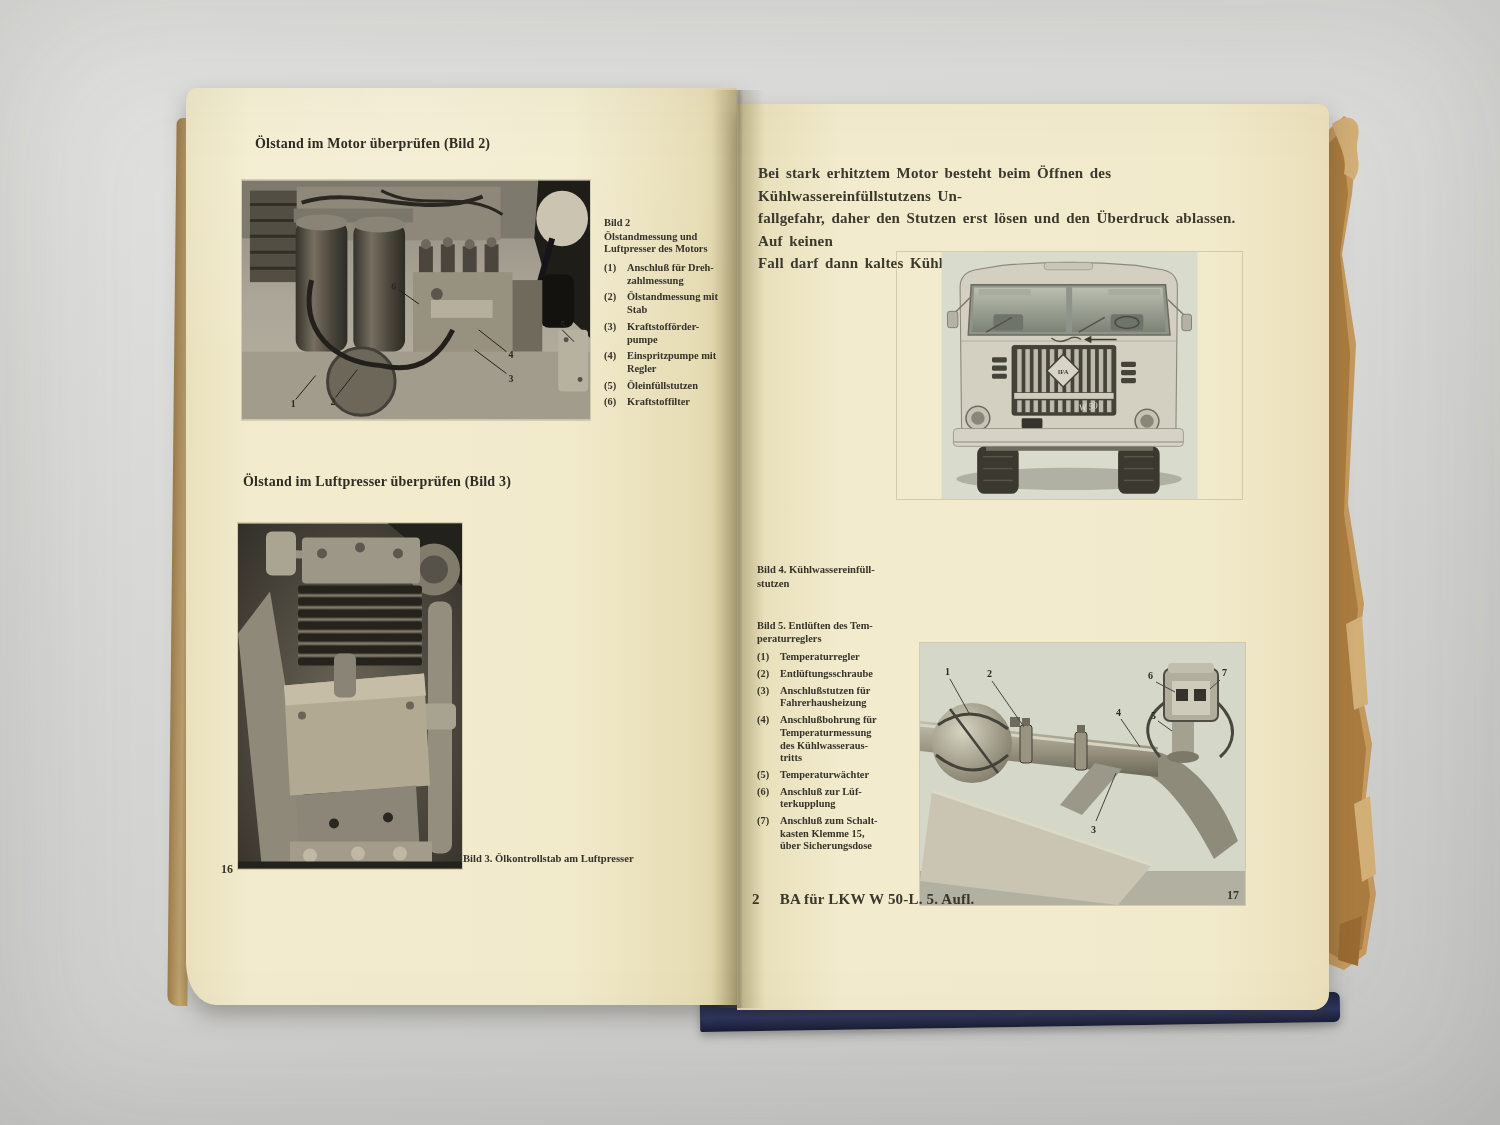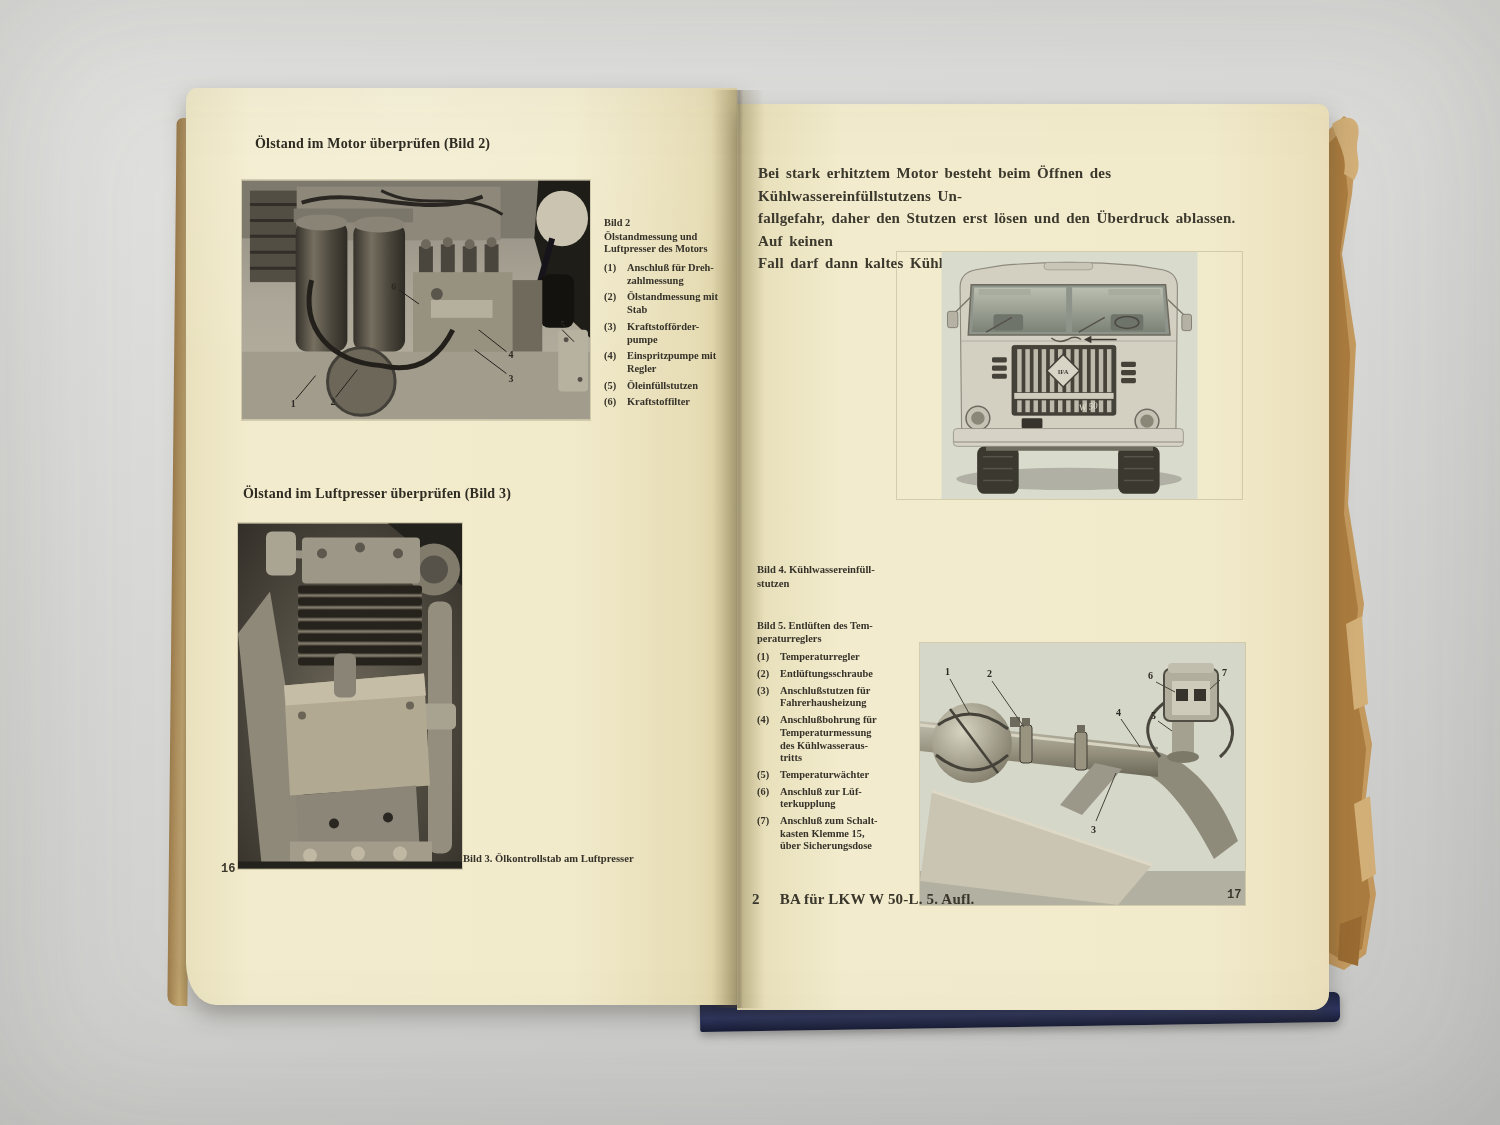--- a/index.html
+++ b/index.html
@@ -33,21 +33,21 @@
   .hd{font-weight:bold;font-size:14px;letter-spacing:.2px;color:#2f2c23;}
   .para{width:482px;font-size:15px;line-height:1.5;font-weight:bold;color:#3b382d;
     white-space:pre-line;word-spacing:2.5px;letter-spacing:.2px;}
   .capcol{width:150px;font-size:10.4px;line-height:1.22;color:#35322a;}
   .cap-title{font-weight:bold;margin-bottom:1px;margin-top:36px;}
   .cap-sub{font-weight:bold;white-space:pre-line;margin-bottom:6px;}
   .cap-item{display:flex;gap:4px;margin-bottom:4px;font-weight:bold;}
   .cap-num{flex:0 0 19px;}
   .cap-text{white-space:pre-line;}
   .figcap{font-weight:bold;font-size:10.6px;color:#35322a;white-space:pre-line;line-height:1.3;}
-  .pageno{font-size:12px;font-weight:bold;color:#3a372c;font-family:Liberation Mono, monospace;}
+  .pageno{font-size:12px;font-weight:bold;color:#3a372c;}
   .footer{font-size:15px;font-weight:bold;color:#3a372c;letter-spacing:.2px;}
   .footer .n{margin-right:20px;}
   .fig{position:absolute;box-shadow:0 0 0 1px rgba(120,110,80,.25);}
   .fig svg{display:block;width:100%;height:100%;}
   .callout{font-family:"Liberation Serif",serif;font-size:10px;font-weight:bold;fill:#2b2921;}
 </style>
 </head>
 <body>
 
 <div class="scene">
@@ -175,21 +175,21 @@
     <div class="cap-item">
         <span class="cap-num">(5)</span>
         <span class="cap-text">Öleinfüllstutzen</span>
       </div>
     <div class="cap-item">
         <span class="cap-num">(6)</span>
         <span class="cap-text">Kraftstoffilter</span>
       </div>
   </div>
 
-  <div class="txt hd" style="left:243px;top:486px;text-align:right;">Ölstand im Luftpresser überprüfen (Bild 3)</div>
+  <div class="txt hd" style="left:243px;top:474px;text-align:right;">Ölstand im Luftpresser überprüfen (Bild 3)</div>
 
   <div class="fig" style="left:238px;top:523px;width:224px;height:346px;">
     <svg viewBox="0 0 224 345">
       <defs>
         <radialGradient id="g-bg2" cx=".5" cy=".55" r=".8">
           <stop offset="0" stop-color="#6d6759"></stop>
             <stop offset="1" stop-color="#2e2b25"></stop>
         </radialGradient>
       </defs>
       <rect width="224" height="345" fill="url(#g-bg2)"></rect>

